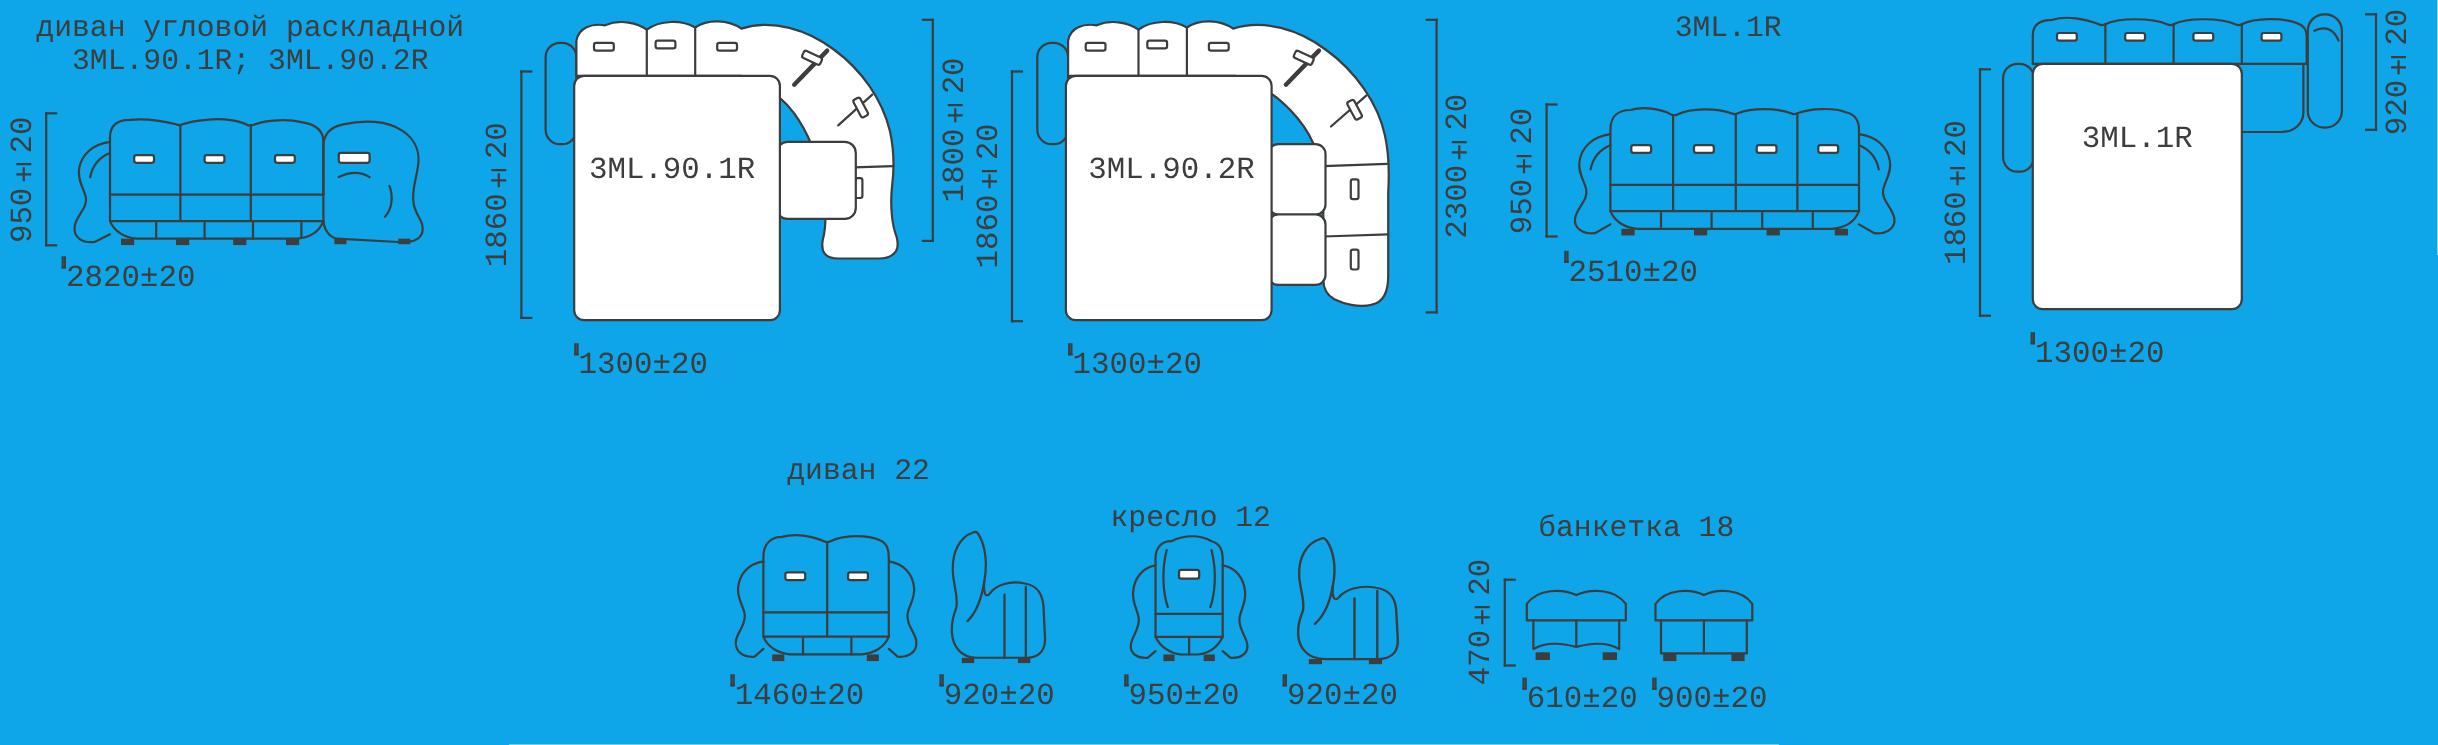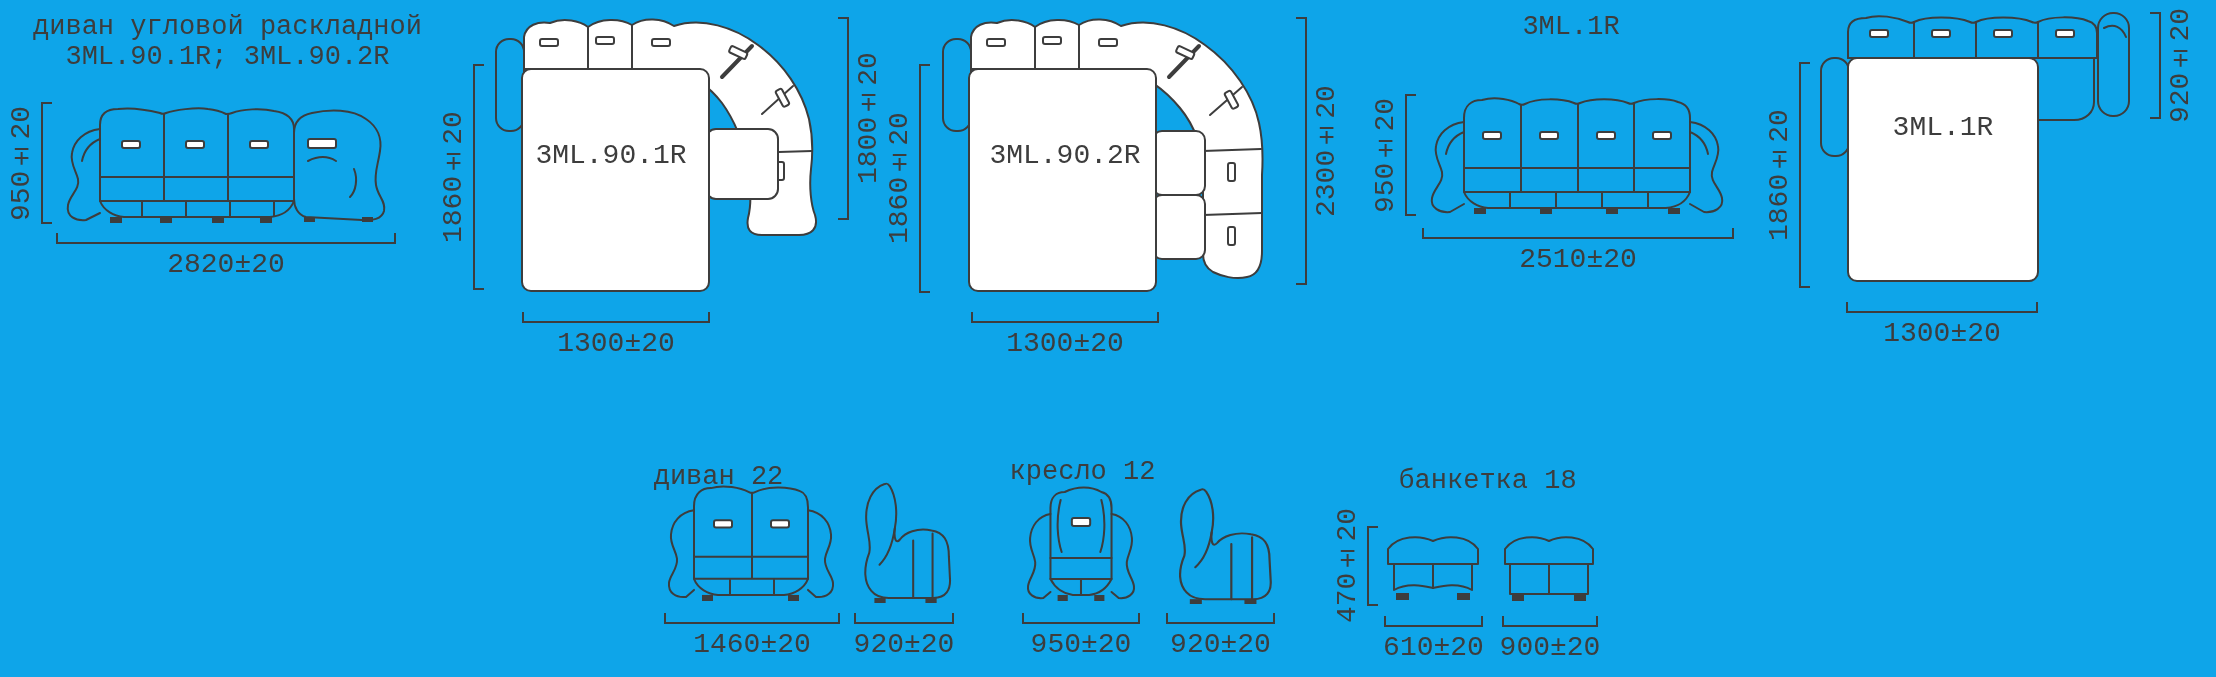--- a/index.html
+++ b/index.html
@@ -2,21 +2,21 @@
 <html><head>
 <meta charset="utf-8">
 <style>
   html,body{margin:0;padding:0;background:#fff;}
   .page{position:relative;width:2216px;height:677px;background:#0ea5e9;
         font-family:Liberation Mono, monospace;color:#3d3d3d;overflow:hidden;}
   .abs{position:absolute;}
   .title{font-size:27px;line-height:30px;text-align:center;white-space:nowrap;}
   .plan-label{font-size:28px;text-align:center;white-space:nowrap;}
   
-  .hdim{display:flex;flex-direction:column;align-items:center;}
+  .hdim{display:flex;flex-direction:row;align-items:center;}
   .hdim .bar{align-self:stretch;height:9px;
              border-left:2px solid #3d3d3d;border-right:2px solid #3d3d3d;border-bottom:2px solid #3d3d3d;}
   .hdim .txt{font-size:28px;margin-top:5px;white-space:nowrap;}
   
   .vdim{display:flex;align-items:stretch;}
   .vdim .bar{width:9px;}
   .vdim.left  .bar{border-left:2px solid #3d3d3d;border-top:2px solid #3d3d3d;border-bottom:2px solid #3d3d3d;}
   .vdim.right .bar{border-right:2px solid #3d3d3d;border-top:2px solid #3d3d3d;border-bottom:2px solid #3d3d3d;}
   .vdim .txt{writing-mode:vertical-rl;transform:rotate(180deg);font-size:28px;
              display:flex;align-items:center;justify-content:center;white-space:nowrap;}
@@ -208,21 +208,21 @@
   <div class="abs vdim right" style="left:2150px;top:12px;height:107px;">
     <span class="bar"></span>
     <span class="txt">920±20</span>
   </div>
 
   <div class="abs hdim" style="left:1846px;top:302px;width:192px;">
     <span class="bar"></span>
     <span class="txt">1300±20</span>
   </div>
 
-  <div class="abs title" style="left:616px;top:414px;width:205px;margin-top:48px;">диван 22</div>
+  <div class="abs title" style="left:678px;top:414px;width:205px;">диван 22</div>
 
   <svg class="abs" style="left:664px;top:476px;" width="174" height="127" viewBox="0 0 174 126" preserveAspectRatio="none">
     <g fill="none" stroke="#3d3d3d" stroke-width="2" stroke-linecap="round" stroke-linejoin="round">
       <path d="M30,80 L30,30 C30,17 38,12 47,12 C60,8 77,12 85,16 C87,17 89,17 91,16 C103,10 124,10 136,15 C142,17 144,23 144,31 L144,80"></path>
       <path d="M88,17 L88,80"></path>
       <rect x="50" y="44" width="18" height="7" rx="2" fill="#fff"></rect>
       <rect x="107" y="44" width="18" height="7" rx="2" fill="#fff"></rect>
       <path d="M30,34 C16,36 8,46 7,58 C6,68 12,74 13,82 C14,92 6,98 5,106 C4,116 12,121 22,120 L30,113"></path>
       <path d="M144,34 C158,36 166,46 167,58 C168,68 162,74 161,82 C160,92 168,98 169,106 C170,116 162,121 152,120 L144,113"></path>
       <path d="M30,80 L144,80 M30,102 L144,102 M30,80 L30,102 M144,80 L144,102 M88,80 L88,102"></path>

